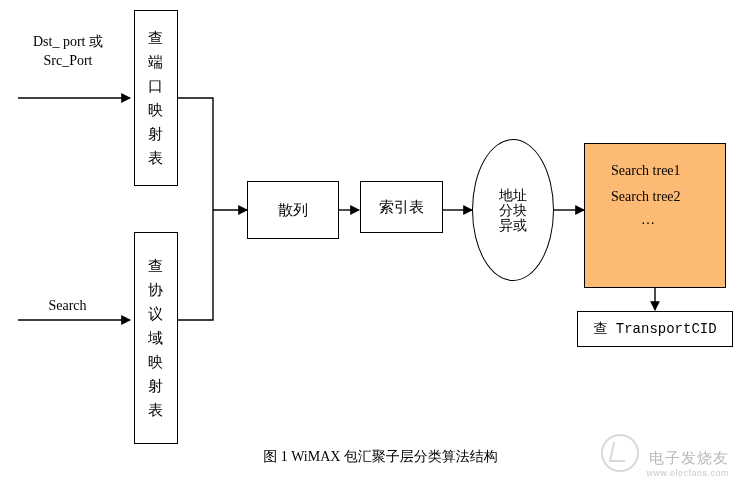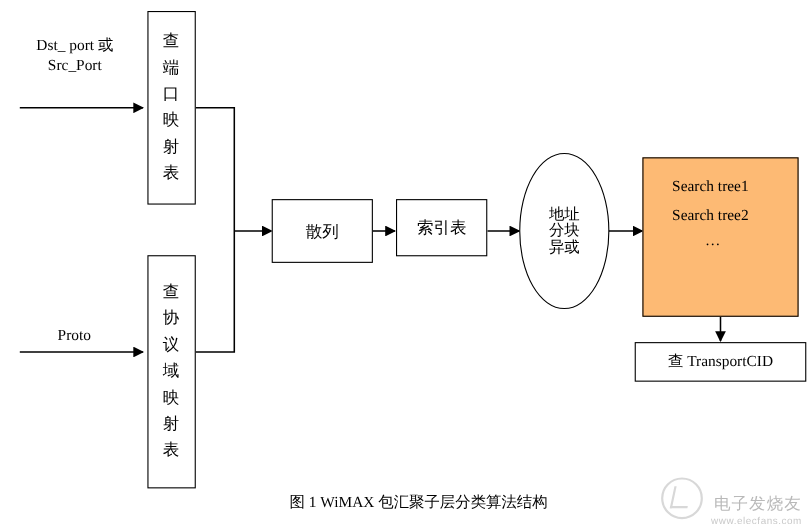--- a/index.html
+++ b/index.html
@@ -151,21 +151,21 @@
     <line x1="443" y1="210" x2="472" y2="210" stroke="#000" stroke-width="1.4" marker-end="url(#arrow)"></line>
 
     <line x1="553" y1="210" x2="584" y2="210" stroke="#000" stroke-width="1.4" marker-end="url(#arrow)"></line>
 
     <line x1="655" y1="288" x2="655" y2="310" stroke="#000" stroke-width="1.4" marker-end="url(#arrow)"></line>
   </svg>
 
   <div class="plain-label" style="left:8px; top:32px; width:120px;">Dst_ port 或
 Src_Port</div>
 
-  <div class="plain-label" style="left:20px; top:296px; width:95px;">Proto</div>
+  <div class="plain-label" style="left:20px; top:296px; width:95px;">Search</div>
 
   <div class="node vert-label" style="left:134px; top:10px; width:44px; height:176px;">查
 端
 口
 映
 射
 表</div>
 
   <div class="node vert-label" style="left:134px; top:232px; width:44px; height:212px;">查
 协
@@ -182,21 +182,21 @@
   <div class="ellipse" style="left:472px; top:139px; width:82px; height:142px;">地址
 分块
 异或</div>
 
   <div class="search-box" style="left:584px; top:143px; width:142px; height:145px;">
     <div>Search tree1</div>
     <div>Search tree2</div>
     <div class="dots">…</div>
   </div>
 
-  <div class="node" style="left:577px; top:311px; width:156px; height:36px; font-size:14px;">查 TransportCID</div>
+  <div class="node" style="left:577px; top:311px; width:156px; height:36px; font-size:14px;font-family:Liberation Mono, monospace;">查 TransportCID</div>
 
   <div class="caption" style="left:12px; top:448px;">图 1   WiMAX 包汇聚子层分类算法结构</div>
 
   <div class="wm-circle"></div>
   <div class="wm-text">电子发烧友</div>
   <div class="wm-sub">www.elecfans.com</div>
 
 </div>
 
 </body></html>

